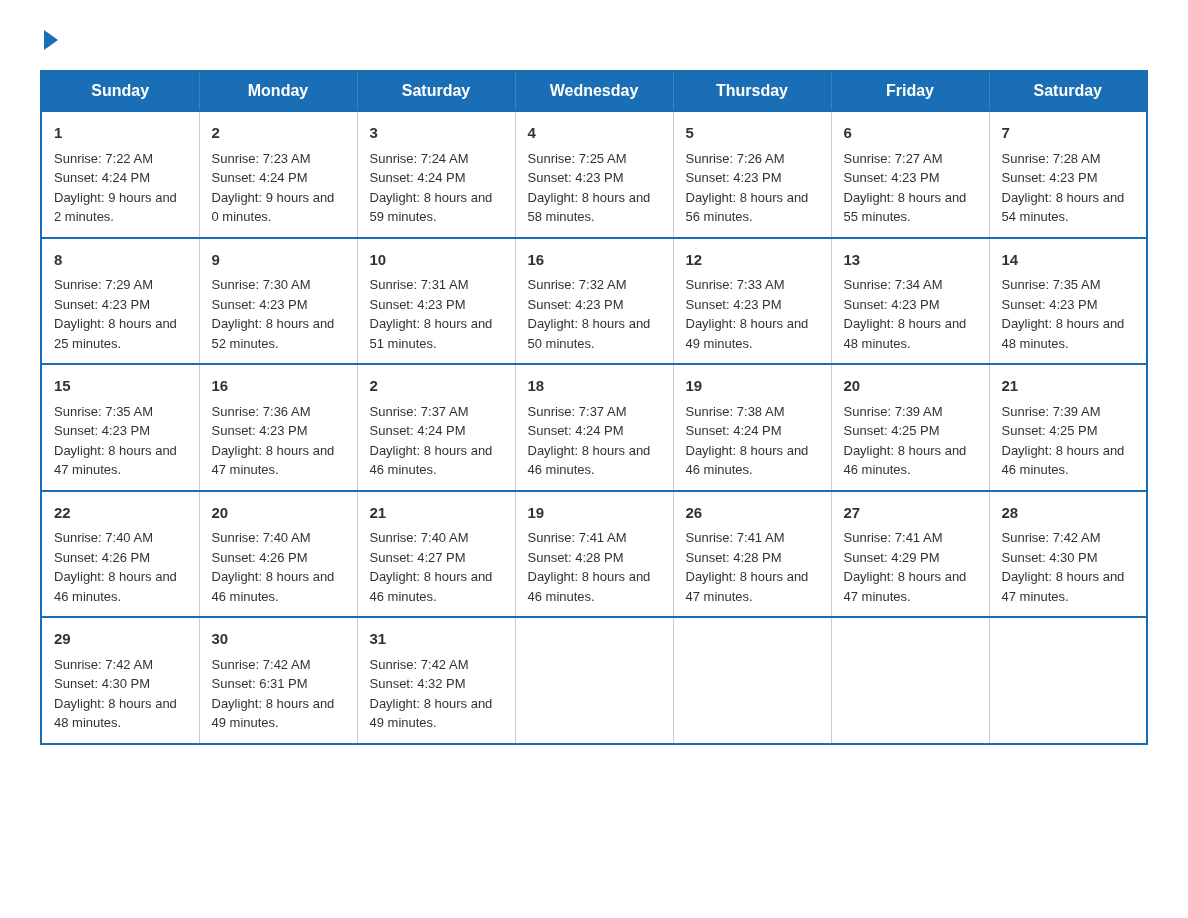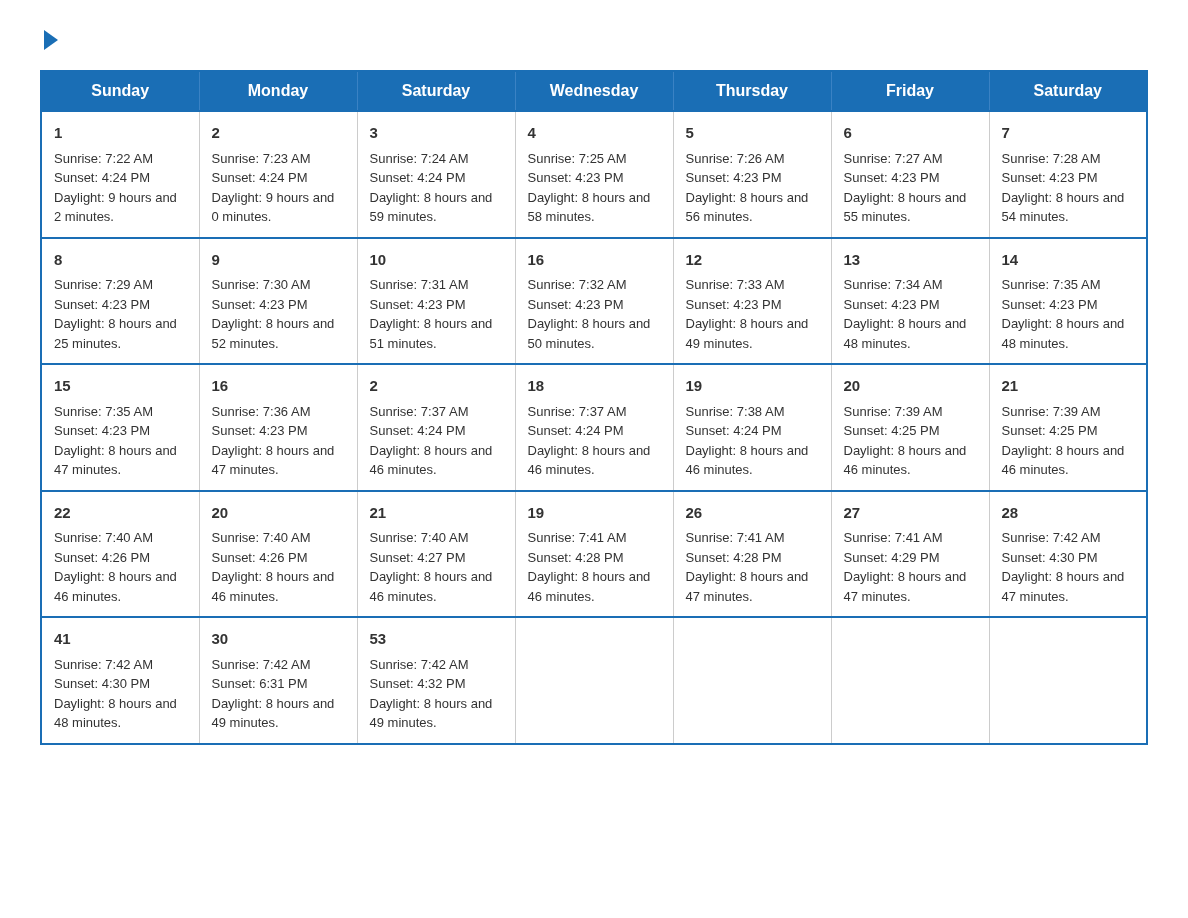--- a/index.html
+++ b/index.html
@@ -301,33 +301,33 @@
         </td>
         <td>
           <span class="day-number">28</span>
           <span>Sunrise: 7:42 AM</span><br>
           <span>Sunset: 4:30 PM</span><br>
           <span>Daylight: 8 hours and 47 minutes.</span>
         </td>
       </tr>
       <tr>
         <td>
-          <span class="day-number">41</span>
+          <span class="day-number">29</span>
           <span>Sunrise: 7:42 AM</span><br>
           <span>Sunset: 4:30 PM</span><br>
           <span>Daylight: 8 hours and 48 minutes.</span>
         </td>
         <td>
           <span class="day-number">30</span>
           <span>Sunrise: 7:42 AM</span><br>
           <span>Sunset: 6:31 PM</span><br>
           <span>Daylight: 8 hours and 49 minutes.</span>
         </td>
         <td>
-          <span class="day-number">53</span>
+          <span class="day-number">31</span>
           <span>Sunrise: 7:42 AM</span><br>
           <span>Sunset: 4:32 PM</span><br>
           <span>Daylight: 8 hours and 49 minutes.</span>
         </td>
         <td class="empty-cell"></td>
         <td class="empty-cell"></td>
         <td class="empty-cell"></td>
         <td class="empty-cell"></td>
       </tr>
     </tbody>

